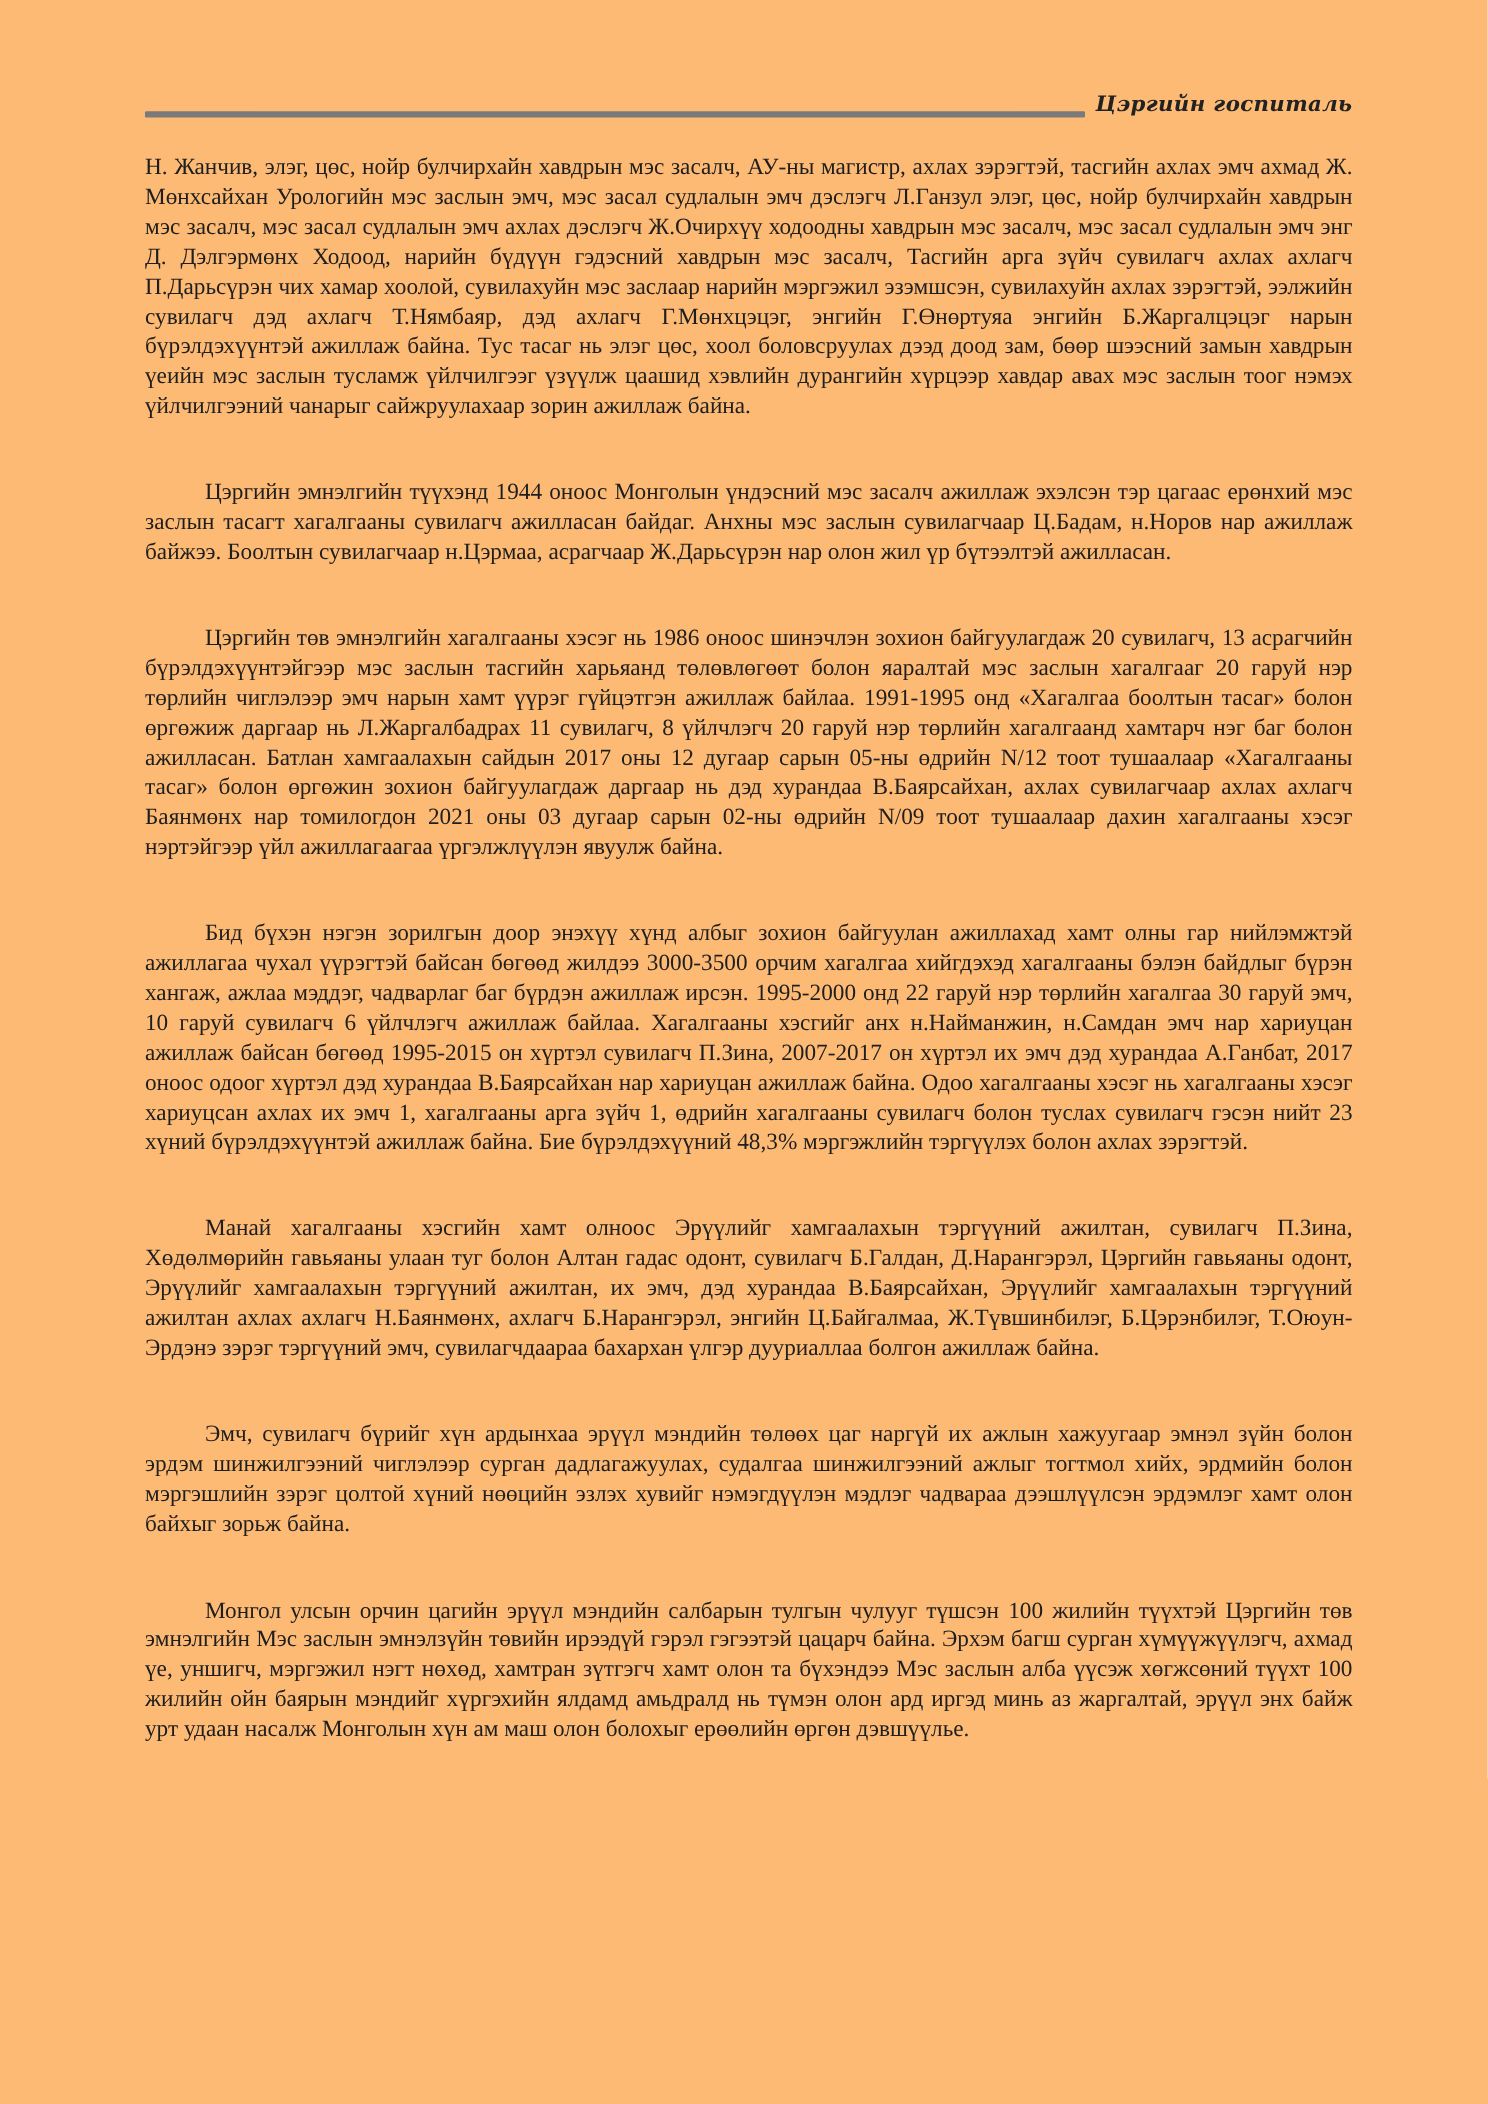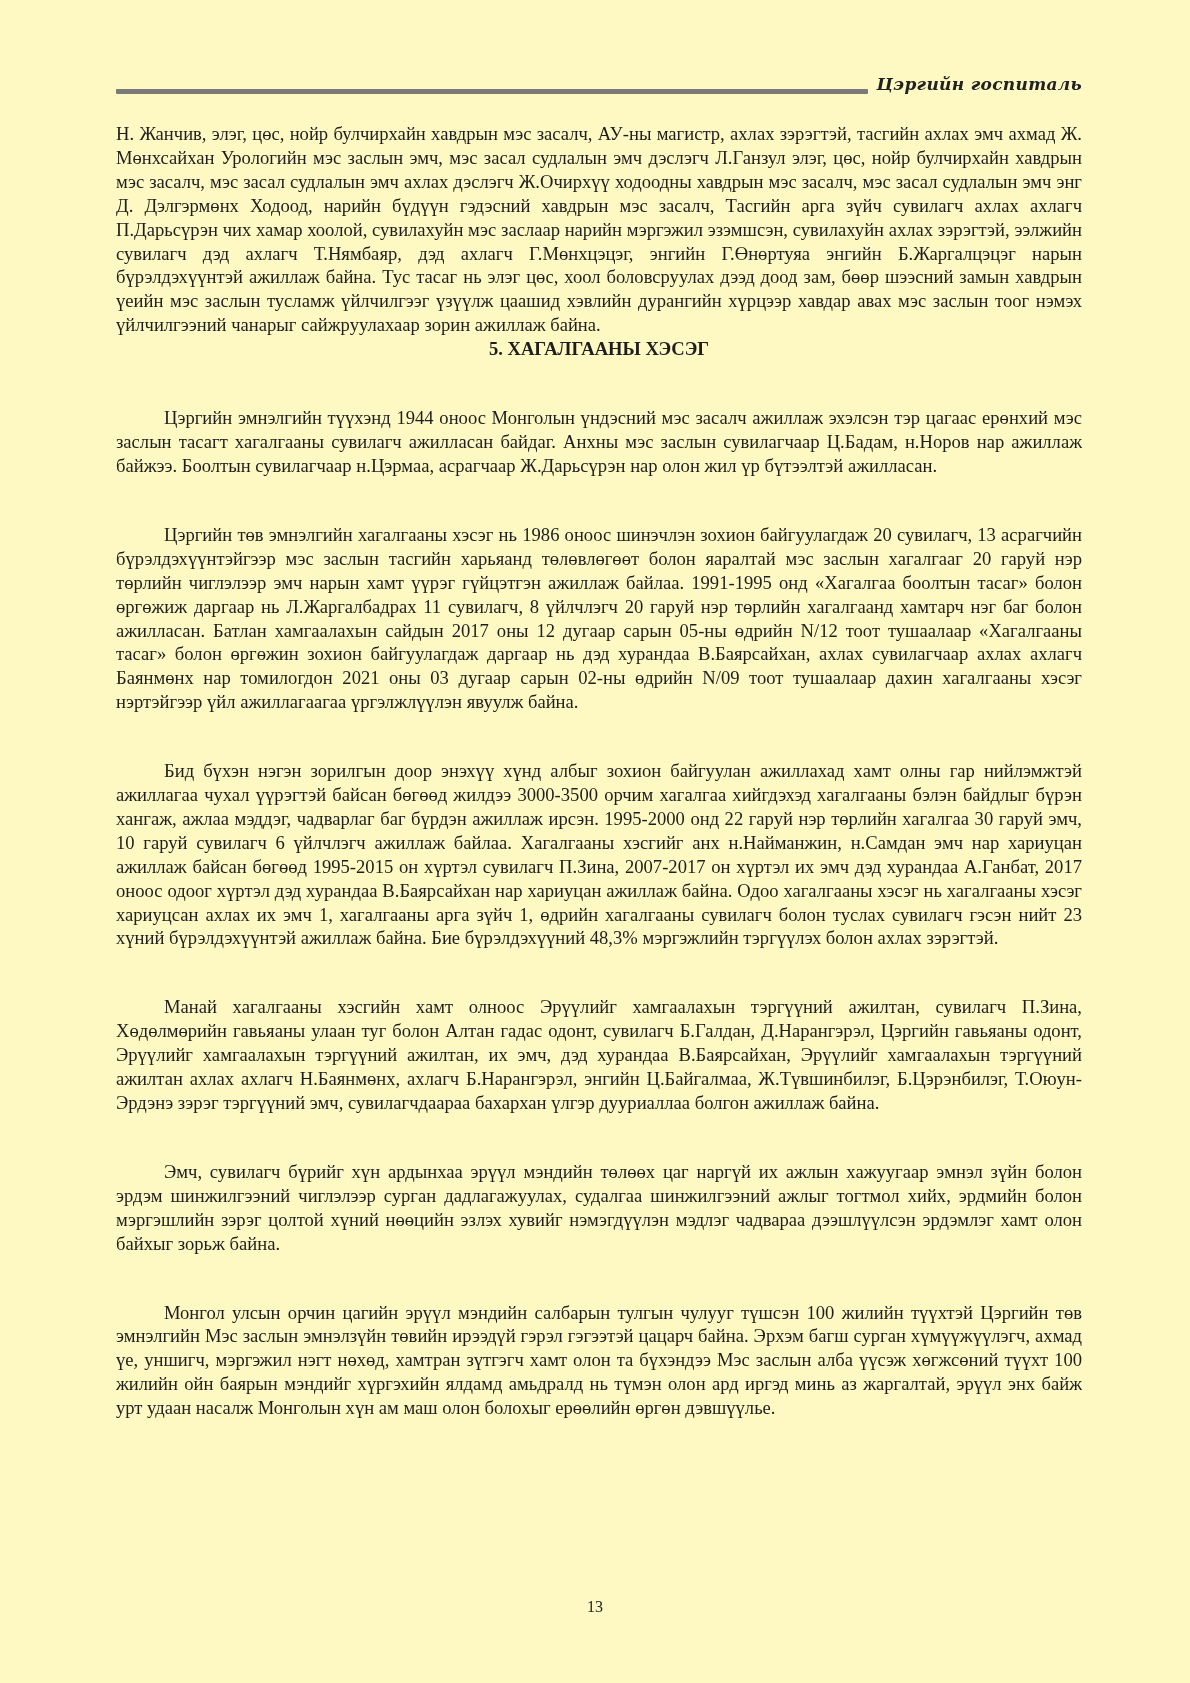--- a/index.html
+++ b/index.html
@@ -1,17 +1,17 @@
 <!DOCTYPE html>
 <html><head>
 <meta charset="utf-8">
 <style>
   html, body { margin: 0; padding: 0; background: #ffffff; }
   body { width: 1190px; height: 1683px; position: relative; overflow: hidden; }
-  .page { position: absolute; left: 0; top: 0; width: 1190px; height: 1683px; background: #fef9c3; }
+  .page { position: absolute; left: 0; top: 0; width: 1190px; height: 1683px; background: #fdba74; }
   .header { position: absolute; left: 116px; top: 74px; width: 966px; height: 26px; }
   .header-rule { position: absolute; left: 0; top: 15px; width: 752px; height: 5px; background: #7a7a7a; border-radius: 1px; }
   .header-title { position: absolute; right: 0; top: 0; font-family: "DejaVu Serif", "Liberation Serif", serif; font-style: italic; font-weight: bold; font-size: 17px; color: #222; letter-spacing: 0.3px; }
   .content { position: absolute; left: 116px; top: 122px; width: 966px; font-family: Liberation Serif, serif; font-size: 18.6px; line-height: 23.9px; color: #1e1e1e; }
   .content p { margin: 0; text-align: justify; }
   .content p.indent { text-indent: 48px; margin-top: 45px; }
   .section-heading { text-align: center; font-weight: bold; font-size: 18.6px; margin: 0; line-height: 24px; }
   .page-number { position: absolute; left: 0; width: 1190px; top: 1598px; text-align: center; font-family: "Liberation Serif", serif; font-size: 16px; color: #222; }
 </style>
 </head>
@@ -20,24 +20,22 @@
 <div class="page">
 
   <div class="header">
     <div class="header-rule"></div>
     <div class="header-title">Цэргийн госпиталь</div>
   </div>
 
   <div class="content">
     <p>Н. Жанчив, элэг, цөс, нойр булчирхайн хавдрын мэс засалч, АУ-ны магистр, ахлах зэрэгтэй, тасгийн ахлах эмч ахмад Ж. Мөнхсайхан Урологийн мэс заслын эмч, мэс засал судлалын эмч дэслэгч Л.Ганзул элэг, цөс, нойр булчирхайн хавдрын мэс засалч, мэс засал судлалын эмч ахлах дэслэгч Ж.Очирхүү ходоодны хавдрын мэс засалч, мэс засал судлалын эмч энг Д. Дэлгэрмөнх Ходоод, нарийн бүдүүн гэдэсний хавдрын мэс засалч, Тасгийн арга зүйч сувилагч ахлах ахлагч П.Дарьсүрэн чих хамар хоолой, сувилахуйн мэс заслаар нарийн мэргэжил эзэмшсэн, сувилахуйн ахлах зэрэгтэй, ээлжийн сувилагч дэд ахлагч Т.Нямбаяр, дэд ахлагч Г.Мөнхцэцэг, энгийн Г.Өнөртуяа энгийн Б.Жаргалцэцэг нарын бүрэлдэхүүнтэй ажиллаж байна. Тус тасаг нь элэг цөс, хоол боловсруулах дээд доод зам, бөөр шээсний замын хавдрын үеийн мэс заслын тусламж үйлчилгээг үзүүлж цаашид хэвлийн дурангийн хүрцээр хавдар авах мэс заслын тоог нэмэх үйлчилгээний чанарыг сайжруулахаар зорин ажиллаж байна.</p>
 
-    <h2 class="section-heading">5. ХАГАЛГААНЫ ХЭСЭГ</h2>
 
     <p class="indent">Цэргийн эмнэлгийн түүхэнд 1944 оноос Монголын үндэсний мэс засалч ажиллаж эхэлсэн тэр цагаас ерөнхий мэс заслын тасагт хагалгааны сувилагч ажилласан байдаг. Анхны мэс заслын сувилагчаар Ц.Бадам, н.Норов нар ажиллаж байжээ. Боолтын сувилагчаар н.Цэрмаа, асрагчаар Ж.Дарьсүрэн нар олон жил үр бүтээлтэй ажилласан.</p>
     <p class="indent">Цэргийн төв эмнэлгийн хагалгааны хэсэг нь 1986 оноос шинэчлэн зохион байгуулагдаж 20 сувилагч, 13 асрагчийн бүрэлдэхүүнтэйгээр мэс заслын тасгийн харьяанд  төлөвлөгөөт болон яаралтай мэс заслын хагалгааг 20 гаруй нэр төрлийн чиглэлээр эмч нарын хамт үүрэг гүйцэтгэн ажиллаж байлаа. 1991-1995 онд «Хагалгаа боолтын тасаг» болон өргөжиж даргаар нь Л.Жаргалбадрах 11 сувилагч, 8 үйлчлэгч 20 гаруй нэр төрлийн хагалгаанд хамтарч нэг баг болон ажилласан. Батлан хамгаалахын сайдын 2017 оны 12 дугаар сарын 05-ны өдрийн N/12 тоот тушаалаар «Хагалгааны тасаг» болон өргөжин зохион байгуулагдаж даргаар нь дэд хурандаа В.Баярсайхан, ахлах сувилагчаар ахлах ахлагч Баянмөнх нар томилогдон 2021 оны 03 дугаар сарын 02-ны өдрийн N/09 тоот тушаалаар дахин хагалгааны хэсэг нэртэйгээр үйл ажиллагаагаа үргэлжлүүлэн явуулж байна.</p>
     <p class="indent">Бид бүхэн нэгэн зорилгын доор энэхүү хүнд албыг зохион байгуулан ажиллахад хамт олны гар нийлэмжтэй ажиллагаа чухал үүрэгтэй байсан бөгөөд жилдээ 3000-3500 орчим хагалгаа хийгдэхэд хагалгааны бэлэн байдлыг бүрэн хангаж, ажлаа мэддэг,  чадварлаг баг бүрдэн ажиллаж ирсэн. 1995-2000 онд 22 гаруй нэр төрлийн хагалгаа 30 гаруй эмч, 10 гаруй сувилагч 6 үйлчлэгч ажиллаж байлаа. Хагалгааны хэсгийг анх н.Найманжин, н.Самдан эмч нар хариуцан ажиллаж байсан бөгөөд 1995-2015 он хүртэл сувилагч П.Зина, 2007-2017 он хүртэл их эмч дэд хурандаа А.Ганбат, 2017 оноос одоог хүртэл дэд хурандаа В.Баярсайхан нар хариуцан ажиллаж байна. Одоо хагалгааны хэсэг нь хагалгааны хэсэг хариуцсан ахлах их эмч 1, хагалгааны арга зүйч 1, өдрийн хагалгааны сувилагч болон туслах сувилагч гэсэн нийт 23 хүний бүрэлдэхүүнтэй ажиллаж байна. Бие бүрэлдэхүүний 48,3% мэргэжлийн тэргүүлэх болон ахлах зэрэгтэй.</p>
     <p class="indent">Манай хагалгааны хэсгийн хамт олноос Эрүүлийг хамгаалахын тэргүүний ажилтан, сувилагч П.Зина,  Хөдөлмөрийн гавьяаны улаан туг болон Алтан гадас одонт, сувилагч Б.Галдан, Д.Нарангэрэл, Цэргийн гавьяаны одонт, Эрүүлийг хамгаалахын тэргүүний ажилтан, их эмч, дэд хурандаа В.Баярсайхан, Эрүүлийг хамгаалахын тэргүүний ажилтан ахлах ахлагч Н.Баянмөнх, ахлагч Б.Нарангэрэл, энгийн Ц.Байгалмаа, Ж.Түвшинбилэг, Б.Цэрэнбилэг, Т.Оюун-Эрдэнэ зэрэг тэргүүний эмч, сувилагчдаараа бахархан  үлгэр дууриаллаа болгон ажиллаж байна.</p>
     <p class="indent">Эмч, сувилагч бүрийг хүн ардынхаа эрүүл мэндийн төлөөх цаг наргүй их ажлын хажуугаар эмнэл зүйн болон эрдэм шинжилгээний чиглэлээр сурган дадлагажуулах, судалгаа шинжилгээний ажлыг тогтмол хийх, эрдмийн болон мэргэшлийн зэрэг цолтой хүний нөөцийн эзлэх хувийг нэмэгдүүлэн мэдлэг чадвараа дээшлүүлсэн эрдэмлэг хамт олон байхыг зорьж байна.</p>
     <p class="indent">Монгол улсын орчин цагийн эрүүл мэндийн салбарын тулгын чулууг түшсэн 100 жилийн түүхтэй Цэргийн төв эмнэлгийн Мэс заслын эмнэлзүйн төвийн ирээдүй гэрэл гэгээтэй цацарч байна. Эрхэм багш сурган хүмүүжүүлэгч, ахмад үе, уншигч, мэргэжил нэгт нөхөд, хамтран зүтгэгч хамт олон та бүхэндээ Мэс заслын алба үүсэж хөгжсөний түүхт 100 жилийн ойн баярын мэндийг хүргэхийн ялдамд амьдралд нь түмэн олон ард иргэд минь аз жаргалтай, эрүүл энх байж урт удаан насалж Монголын хүн ам маш олон болохыг ерөөлийн өргөн дэвшүүлье.</p>
   </div>
 
-  <div class="page-number">13</div>
 </div>
 
 </body></html>

